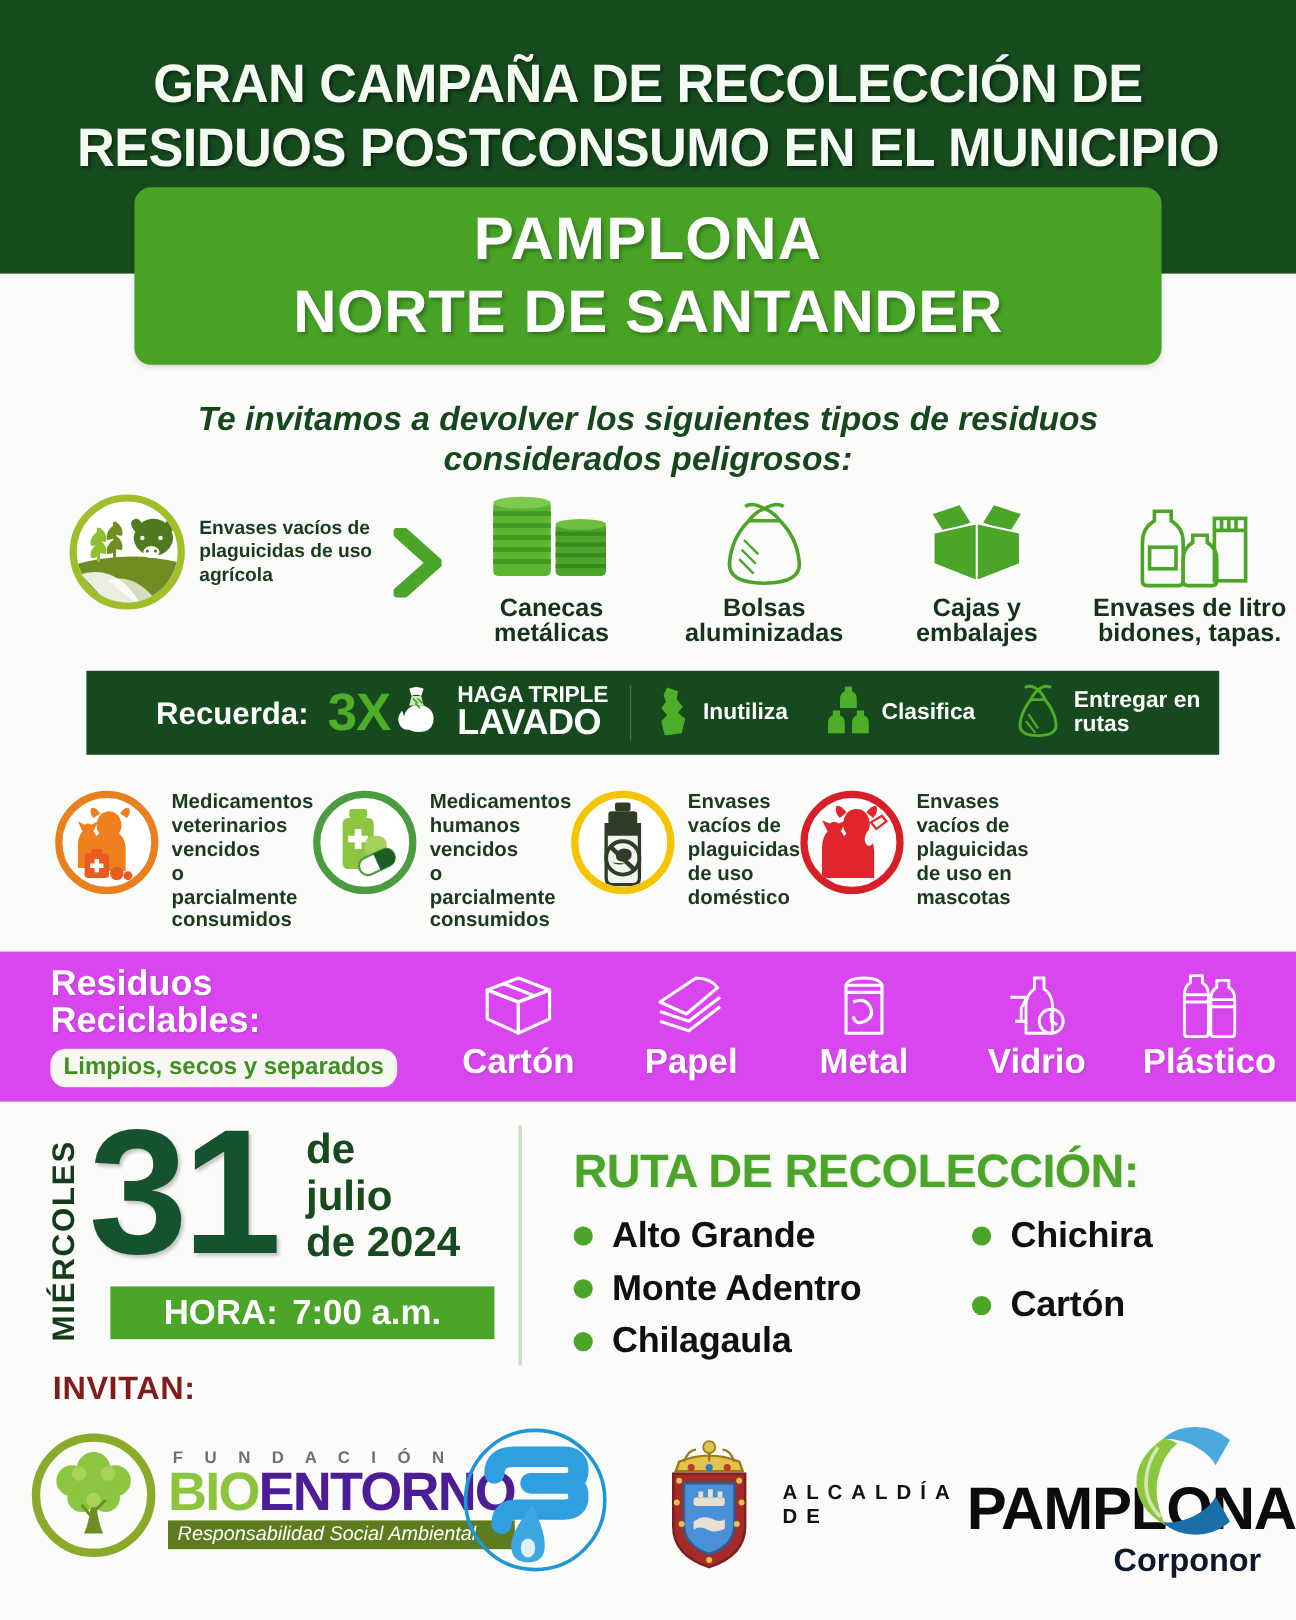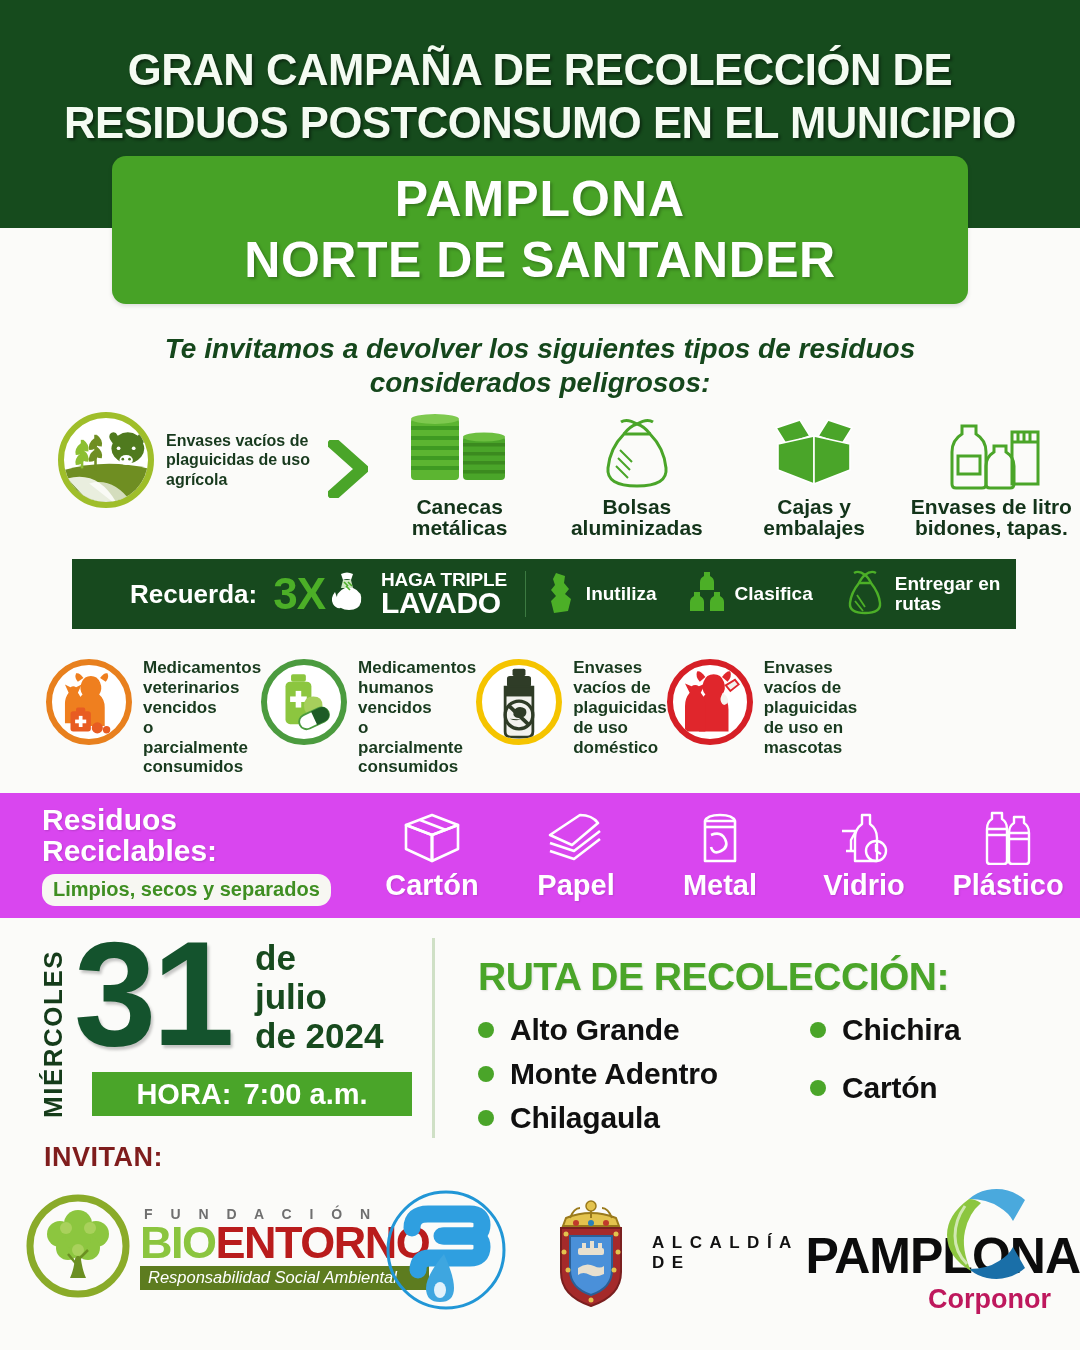--- a/index.html
+++ b/index.html
@@ -221,30 +221,30 @@
   .lg-alc  { left: 548px; top: 14px; display: flex; align-items: center; gap: 14px;}
   .lg-corp { left: 928px; top: 0px; display:flex; flex-direction: column; align-items:center;}
 
   .bio-text { display: flex; flex-direction: column; }
   .bio-f {
     color: #6f6f6f; font-size: 14px; letter-spacing: 7px; font-weight: 600;
     margin-left: 4px;
   }
   .bio-m { font-size: 45px; font-weight: bold; line-height: 0.93; letter-spacing: -1.5px; }
   .bio-m .b1 { color: #8bc53f; }
-  .bio-m .b2 { color: #b91c1c; }
+  .bio-m .b2 { color: #4c1d95; }
   .bio-s {
     background: #5d7c1f; color: #ffffff; font-size: 16.5px;
     padding: 2px 8px 3px; margin-top: 3px; display: inline-block;
     font-style: italic;
   }
   .alc-text { display: flex; flex-direction: row; }
   .alc-a { color: #111; font-size: 17px; letter-spacing: 7.5px; font-weight: 600; margin-left:4px;}
   .alc-b { color: #0c0c0c; font-size: 50px; font-weight: bold; line-height: 0.95; letter-spacing: -1px;}
-  .corp-name { color: #be185d; font-size: 27px; font-weight: bold; margin-top: -6px; }
+  .corp-name { color: #0f172a; font-size: 27px; font-weight: bold; margin-top: -6px; }
 </style>
 </head>
 <body>
 
 <div class="header"></div>
 
 <div class="header-title">
   <div>GRAN CAMPAÑA DE RECOLECCIÓN DE</div>
   <div>RESIDUOS POSTCONSUMO EN EL MUNICIPIO</div>
 </div>

